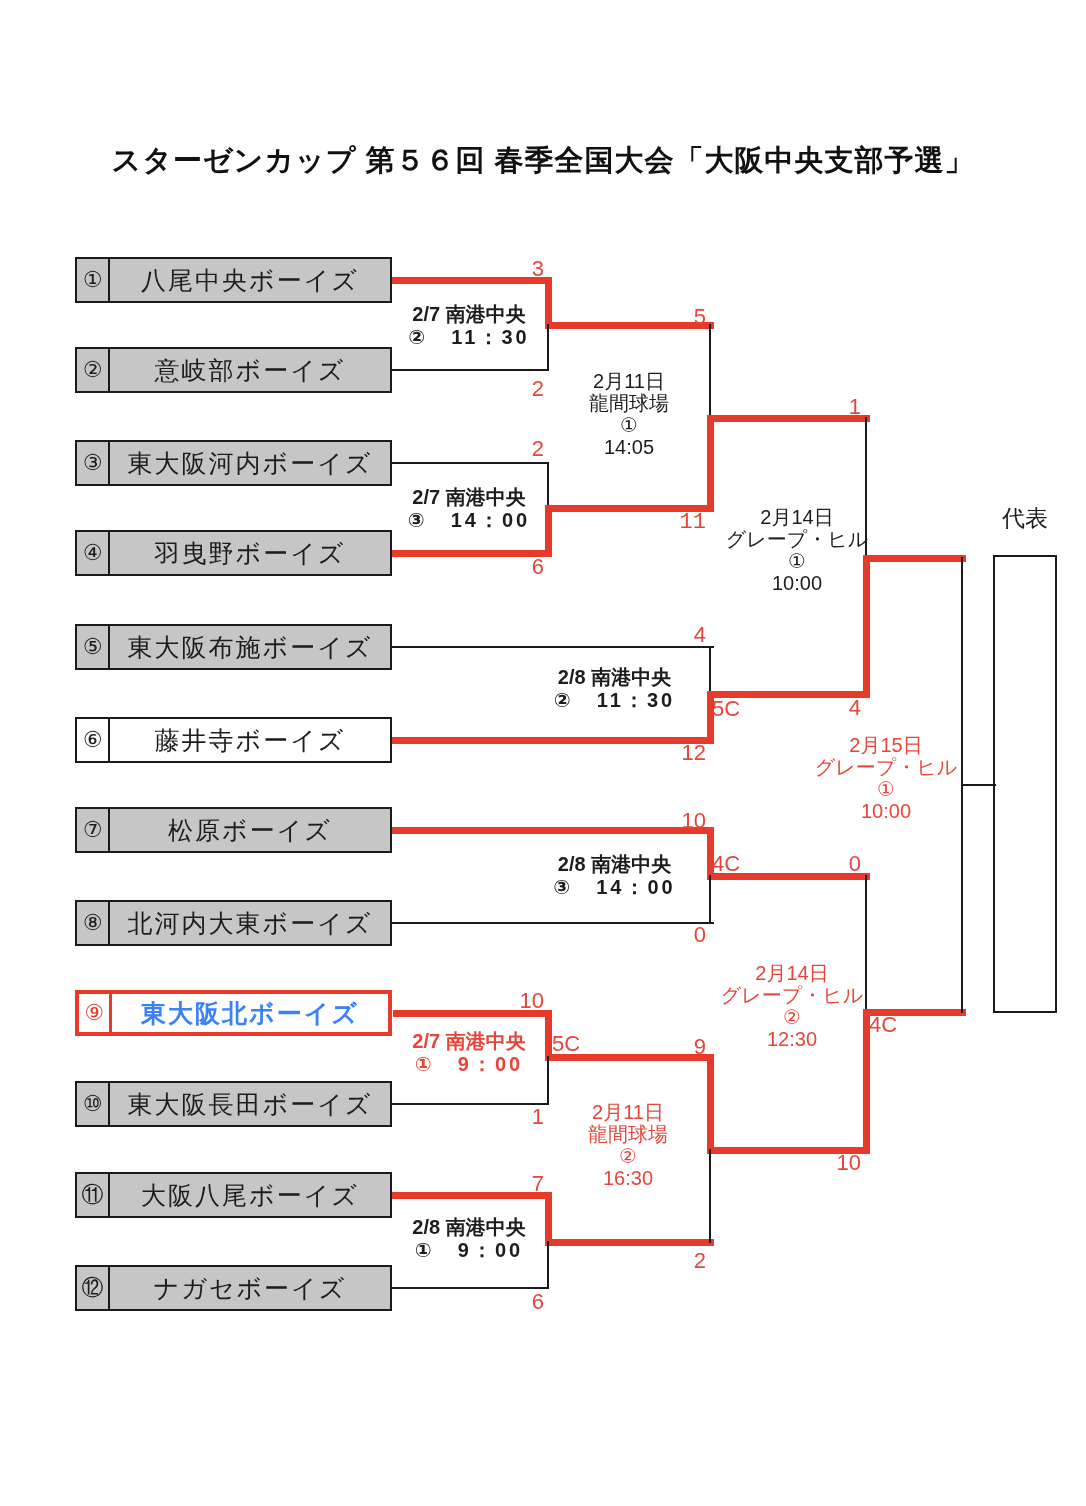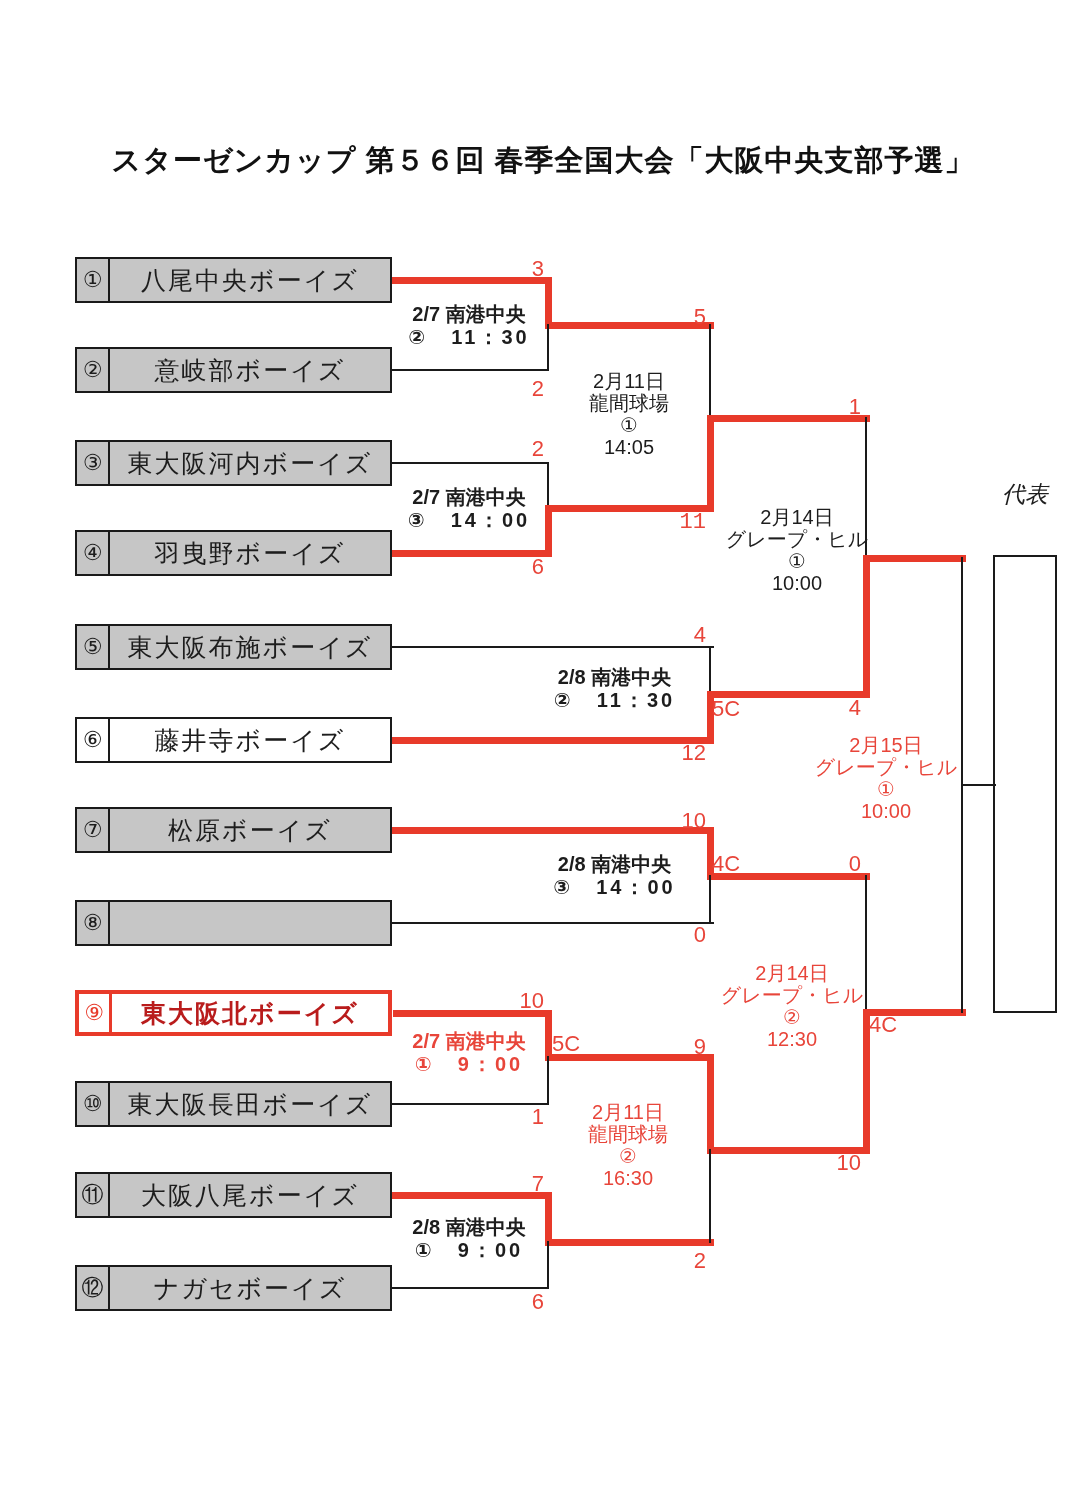--- a/index.html
+++ b/index.html
@@ -19,31 +19,31 @@
   .team .seed {
     width:33px; height:100%; display:flex; align-items:center; justify-content:center;
     font-size:22px; color:#1d1d1d; border-right:2.5px solid #1a1a1a; box-sizing:border-box;
   }
   .team .tname {
     flex:1; text-align:center; font-size:25px; color:#1d1d1d; letter-spacing:2px; white-space:nowrap;
   }
   .team.white { background:#ffffff; }
   .team.highlight { background:#ffffff; border:4px solid #e83a2a; }
   .team.highlight .seed { color:#e83a2a; border-right:3px solid #e83a2a; }
-  .team.highlight .tname { color:#b91c1c; font-weight:bold; }
+  .team.highlight .tname { color:#3b82f6; font-weight:bold; }
   .ln { position:absolute; }
   .ln.red { background:#e83a2a; }
   .ln.blk { background:#1a1a1a; }
   .score { position:absolute; font-size:22px; line-height:1; color:#e8453a; text-align:right; }
   .called { position:absolute; font-size:22px; line-height:1; color:#e8453a; }
   .mlabel { position:absolute; text-align:center; font-size:20px; line-height:23px; color:#1d1d1d; white-space:nowrap;font-weight:bold; }
   .mlabel .slot { letter-spacing:3px; }
   .rlabel { position:absolute; text-align:center; font-size:20px; line-height:22px; color:#1d1d1d; white-space:nowrap; }
   .mlabel.red, .rlabel.red { color:#e8453a; }
-  .champ-label { position:absolute; left:993px; top:479px; width:64px; text-align:center; font-size:23px; color:#1d1d1d;font-style:italic; }
+  .champ-label { position:absolute; left:993px; top:503px; width:64px; text-align:center; font-size:23px; color:#1d1d1d; }
   .champ-box {
     position:absolute; left:993px; top:555px; width:64px; height:458px;
     border:2.5px solid #1a1a1a; box-sizing:border-box; background:#fff;
   }
 </style>
 </head>
 <body>
 
 <div id="page">
   <div class="title">スターゼンカップ 第５６回 春季全国大会「大阪中央支部予選」</div>
@@ -117,20 +117,21 @@
       <div class="team white" style="top: 717px;">
         <span class="seed">⑥</span>
         <span class="tname">藤井寺ボーイズ</span>
       </div>
       <div class="team gray" style="top: 807px;">
         <span class="seed">⑦</span>
         <span class="tname">松原ボーイズ</span>
       </div>
       <div class="team gray" style="top: 900px;">
         <span class="seed">⑧</span>
+        <span class="tname">北河内大東ボーイズ</span>
       </div>
       <div class="team highlight" style="top: 990px;">
         <span class="seed">⑨</span>
         <span class="tname">東大阪北ボーイズ</span>
       </div>
       <div class="team gray" style="top: 1081px;">
         <span class="seed">⑩</span>
         <span class="tname">東大阪長田ボーイズ</span>
       </div>
       <div class="team gray" style="top: 1172px;">

